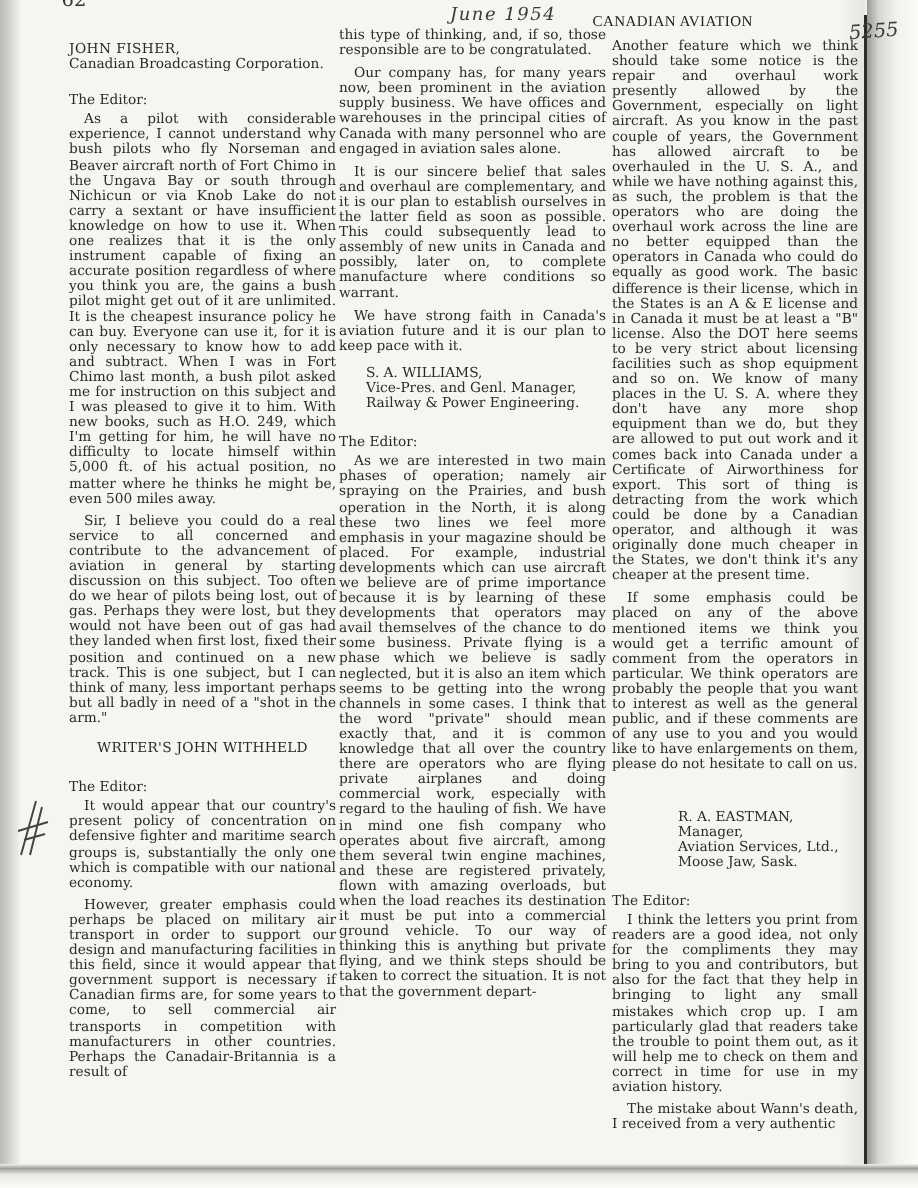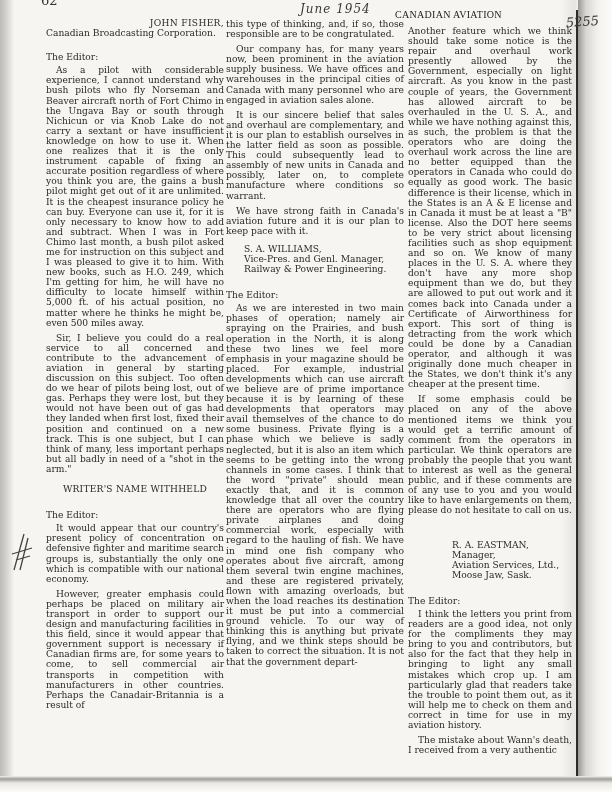--- a/index.html
+++ b/index.html
@@ -57,21 +57,21 @@
     font-size: 9.15px; line-height: 10.1px; text-align: justify;
   }
   .col-1 { left: 46px; }
   .col-2 { left: 226px; top: 19px; }
   .col-3 { left: 408px; top: 26px; width: 164px; }
   .col-1 .para:first-child, .col-2 .para:first-child, .col-3 .para:first-child { text-indent: 0; }
   .para { margin: 0 0 5px 0; text-indent: 10px; }
   .para.cont { text-indent: 0; }
   .salutation { margin: 16px 0 3px 0; }
   .salutation.first { margin-top: 14px; }
-  .sig-name { margin: 0 0 0 0; text-align: right; letter-spacing: 0.3px; }
+  .sig-name { margin: 10px 0 0 0; text-align: left; letter-spacing: 0.3px; }
   .sig-line { margin: 0; text-align: left; }
   .sig-block { margin: 8px 0 2px 0; }
   .sig-block.indent { padding-left: 18px; }
   .sig-block.indent-big { padding-left: 44px; margin-top: 24px; }
   .sig-block .line { display: block; text-align: left; }
   .withheld { text-align: center; margin: 10px 0 6px 0; letter-spacing: 0.2px; }
 </style>
 </head>
 <body>
 
@@ -90,21 +90,21 @@
     <path d="M4 40 L14 4 M10 40 L18 8 M2 24 L22 18 M6 30 L20 26" stroke="#444" stroke-width="1.3" fill="none"></path>
   </svg>
 
   <div class="column col-1">
     <p class="sig-name">JOHN FISHER,</p>
     <p class="sig-line">Canadian Broadcasting Corporation.</p>
 
     <p class="salutation first">The Editor:</p>
     <p class="para">As a pilot with considerable experience, I cannot understand why bush pilots who fly Norseman and Beaver aircraft north of Fort Chimo in the Ungava Bay or south through Nichicun or via Knob Lake do not carry a sextant or have insufficient knowledge on how to use it. When one realizes that it is the only instrument capable of fixing an accurate position regardless of where you think you are, the gains a bush pilot might get out of it are unlimited. It is the cheapest insurance policy he can buy. Everyone can use it, for it is only necessary to know how to add and subtract. When I was in Fort Chimo last month, a bush pilot asked me for instruction on this subject and I was pleased to give it to him. With new books, such as H.O. 249, which I'm getting for him, he will have no difficulty to locate himself within 5,000 ft. of his actual position, no matter where he thinks he might be, even 500 miles away.</p>
     <p class="para">Sir, I believe you could do a real service to all concerned and contribute to the advancement of aviation in general by starting discussion on this subject. Too often do we hear of pilots being lost, out of gas. Perhaps they were lost, but they would not have been out of gas had they landed when first lost, fixed their position and continued on a new track. This is one subject, but I can think of many, less important perhaps but all badly in need of a "shot in the arm."</p>
-    <p class="withheld">WRITER'S NAME WITHHELD</p>
+    <p class="withheld">WRITER'S JOHN WITHHELD</p>
 
     <p class="salutation">The Editor:</p>
     <p class="para">It would appear that our country's present policy of concentration on defensive fighter and maritime search groups is, substantially the only one which is compatible with our national economy.</p>
     <p class="para">However, greater emphasis could perhaps be placed on military air transport in order to support our design and manufacturing facilities in this field, since it would appear that government support is necessary if Canadian firms are, for some years to come, to sell commercial air transports in competition with manufacturers in other countries. Perhaps the Canadair-Britannia is a result of</p>
   </div>
 
   <div class="column col-2">
     <p class="para cont">this type of thinking, and, if so, those responsible are to be congratulated.</p>
     <p class="para">Our company has, for many years now, been prominent in the aviation supply business. We have offices and warehouses in the principal cities of Canada with many personnel who are engaged in aviation sales alone.</p>
     <p class="para">It is our sincere belief that sales and overhaul are complementary, and it is our plan to establish ourselves in the latter field as soon as possible. This could subsequently lead to assembly of new units in Canada and possibly, later on, to complete manufacture where conditions so warrant.</p>

